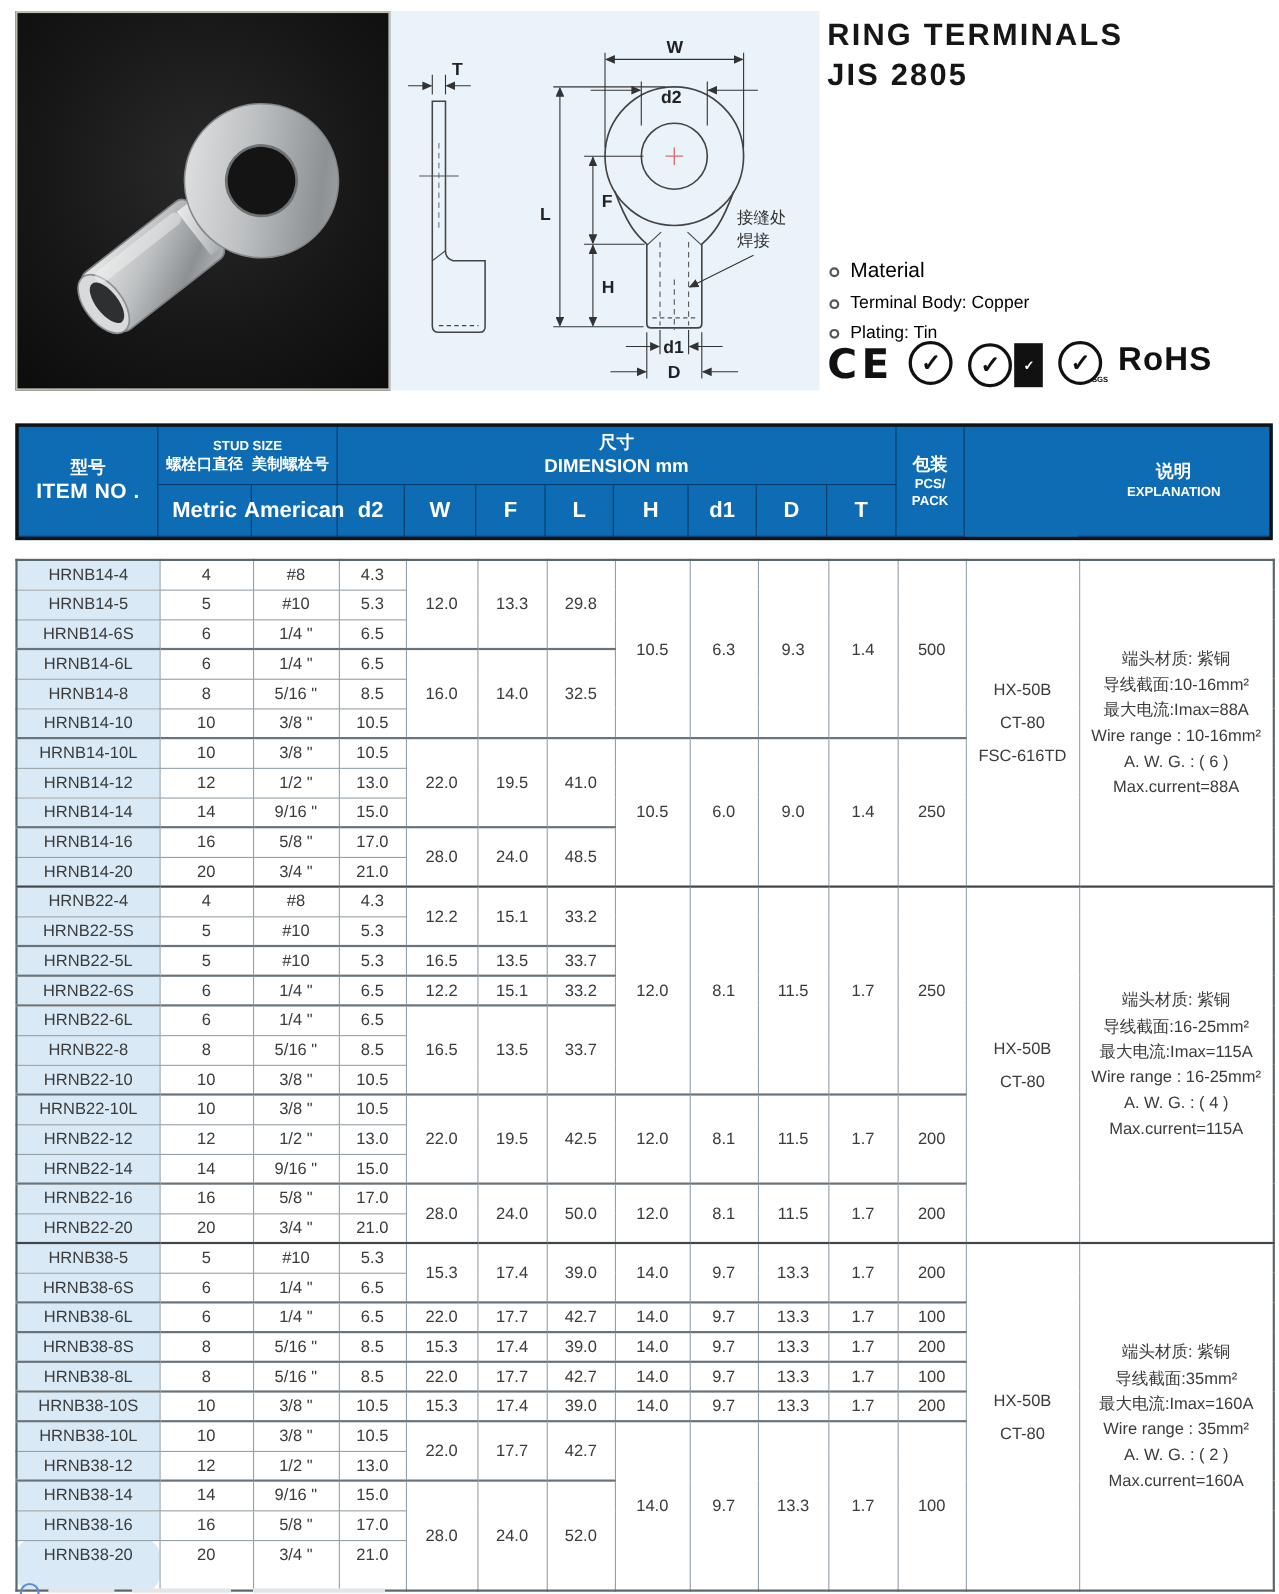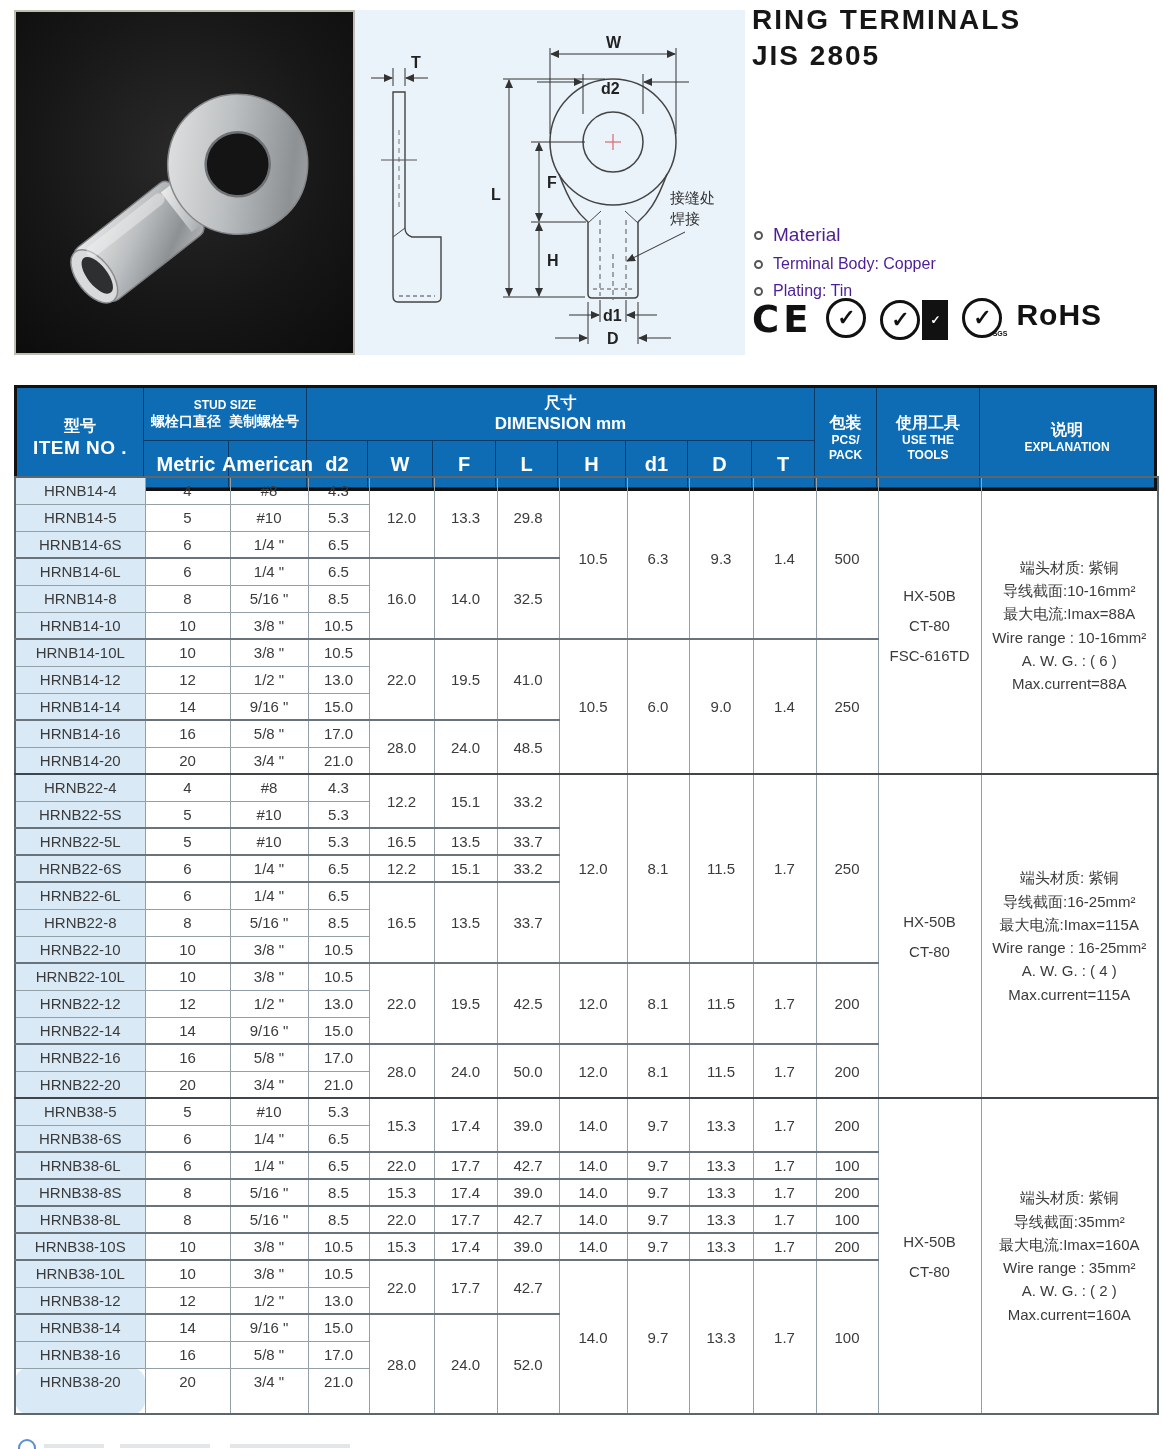--- a/index.html
+++ b/index.html
@@ -8,26 +8,26 @@
 
   
   .photo-panel { position:absolute; left:14px; top:10px; width:341px; height:345px; border:2px solid #bdbdb2; background:#111; }
   .photo-panel svg { display:block; }
 
   .drawing-panel { position:absolute; left:355px; top:10px; width:390px; height:345px; background:#eaf3fa; }
   .drawing-panel svg { display:block; }
   .dim-label { font:bold 16px "Liberation Sans", sans-serif; fill:#222; }
   .seam-label { font:15px "Liberation Sans", sans-serif; fill:#333; }
 
-  .info { position:absolute; left:752px; top:2px; width:404px; height:345px; }
+  .info { position:absolute; left:752px; top:14px; width:404px; height:345px; }
   .title-line { font-size:28px; font-weight:bold; color:#161616; letter-spacing:2px; line-height:1.3; }
   .bullets { position:absolute; left:2px; top:222px; }
   .bullet-row { display:flex; align-items:center; margin-bottom:9px; }
   .bullet-dot { width:9px; height:9px; border:2px solid #555; border-radius:50%; margin-right:10px; flex:0 0 auto; }
-  .bullet-text { font-size:16px; color:#4c1d95; }
+  .bullet-text { font-size:16px; color:#000000; }
   .bullet-row.first .bullet-text { font-size:19px; }
 
   .logos { position:absolute; left:0px; top:296px; display:flex; gap:14px; }
   .ce-mark { font-size:37px; font-weight:bold; color:#111; letter-spacing:4px; font-family:"DejaVu Sans", sans-serif; }
   .badge-circle { width:40px; height:40px; border:3px solid #111; border-radius:50%; display:flex; align-items:center; justify-content:center; font-weight:bold; font-size:22px; color:#111; position:relative; }
   .badge-circle .tiny { position:absolute; bottom:-2px; right:-8px; font-size:7px; font-weight:bold; letter-spacing:0; }
   .badge-pair { display:flex; align-items:center; gap:2px; }
   .badge-rect { width:26px; height:40px; background:#111; color:#fff; display:flex; flex-direction:column; align-items:center; justify-content:center; font-size:12px; font-weight:bold; line-height:1; }
   .badge-rect span { display:block; }
   .rohs { font-size:30px; font-weight:bold; color:#111; letter-spacing:1px; }
@@ -48,21 +48,21 @@
   .c-expl { grid-column:14; grid-row:1/3; border-right:none; }
   .sub { grid-row:2; font-size:20px; font-weight:bold; }
   .c-metric { grid-column:2; }
   .c-american { grid-column:3; }
   .dc0{grid-column:4;} .dc1{grid-column:5;} .dc2{grid-column:6;} .dc3{grid-column:7;}
   .dc4{grid-column:8;} .dc5{grid-column:9;} .dc6{grid-column:10;} .dc7{grid-column:11;}
   .sub, .c-item, .c-pack, .c-tools, .c-expl { grid-row-end:3; }
   .c-metric, .c-american, .dc0,.dc1,.dc2,.dc3,.dc4,.dc5,.dc6,.dc7 { grid-row:2/3; }
 
   
-  .tbody-wrap { position:absolute; left:14px; top:476px; width:955px; }
+  .tbody-wrap { position:absolute; left:14px; top:508px; width:955px; }
   table.spec { width:1143px; border-collapse:collapse; table-layout:fixed; border:2px solid #5c666d; }
   table.spec td { border:1px solid #94a0a8; height:27px; text-align:center; vertical-align:middle; font-size:15px; color:#3b3b3b; padding:0; overflow:hidden; }
   td.item-cell { text-align:left; padding-left:14px; background:#d9e9f6; }
   td.tools-cell { font-size:15.5px; }
   .tools-line { margin:13px 0; }
   td.expl-cell { text-align:left; padding-left:16px; font-size:13.5px; color:#333; }
   .expl-line { line-height:1.55; }
   tr.sub-line > td { border-top:2px solid #68737b; }
   tr.series-line > td { border-top:2px solid #3f454b; }
   tr.tall-row > td { height:46px; vertical-align:top; padding-top:4px;border-radius:13px; }
@@ -241,25 +241,20 @@
     </div>
     <div class="hc c-dim">
       <div class="zh">尺寸</div>
       <div class="en mid">DIMENSION mm</div>
     </div>
     <div class="hc c-pack">
       <div class="zh">包装</div>
       <div class="en">PCS/</div>
       <div class="en">PACK</div>
     </div>
-    <div class="hc c-tools">
-      <div class="zh">使用工具</div>
-      <div class="en">USE THE</div>
-      <div class="en">TOOLS</div>
-    </div>
     <div class="hc c-expl">
       <div class="zh">说明</div>
       <div class="en">EXPLANATION</div>
     </div>
     <div class="hc sub c-metric">Metric</div>
     <div class="hc sub c-american">American</div>
     <div class="hc sub dc0">d2</div>
     <div class="hc sub dc1">W</div>
     <div class="hc sub dc2">F</div>
     <div class="hc sub dc3">L</div>

